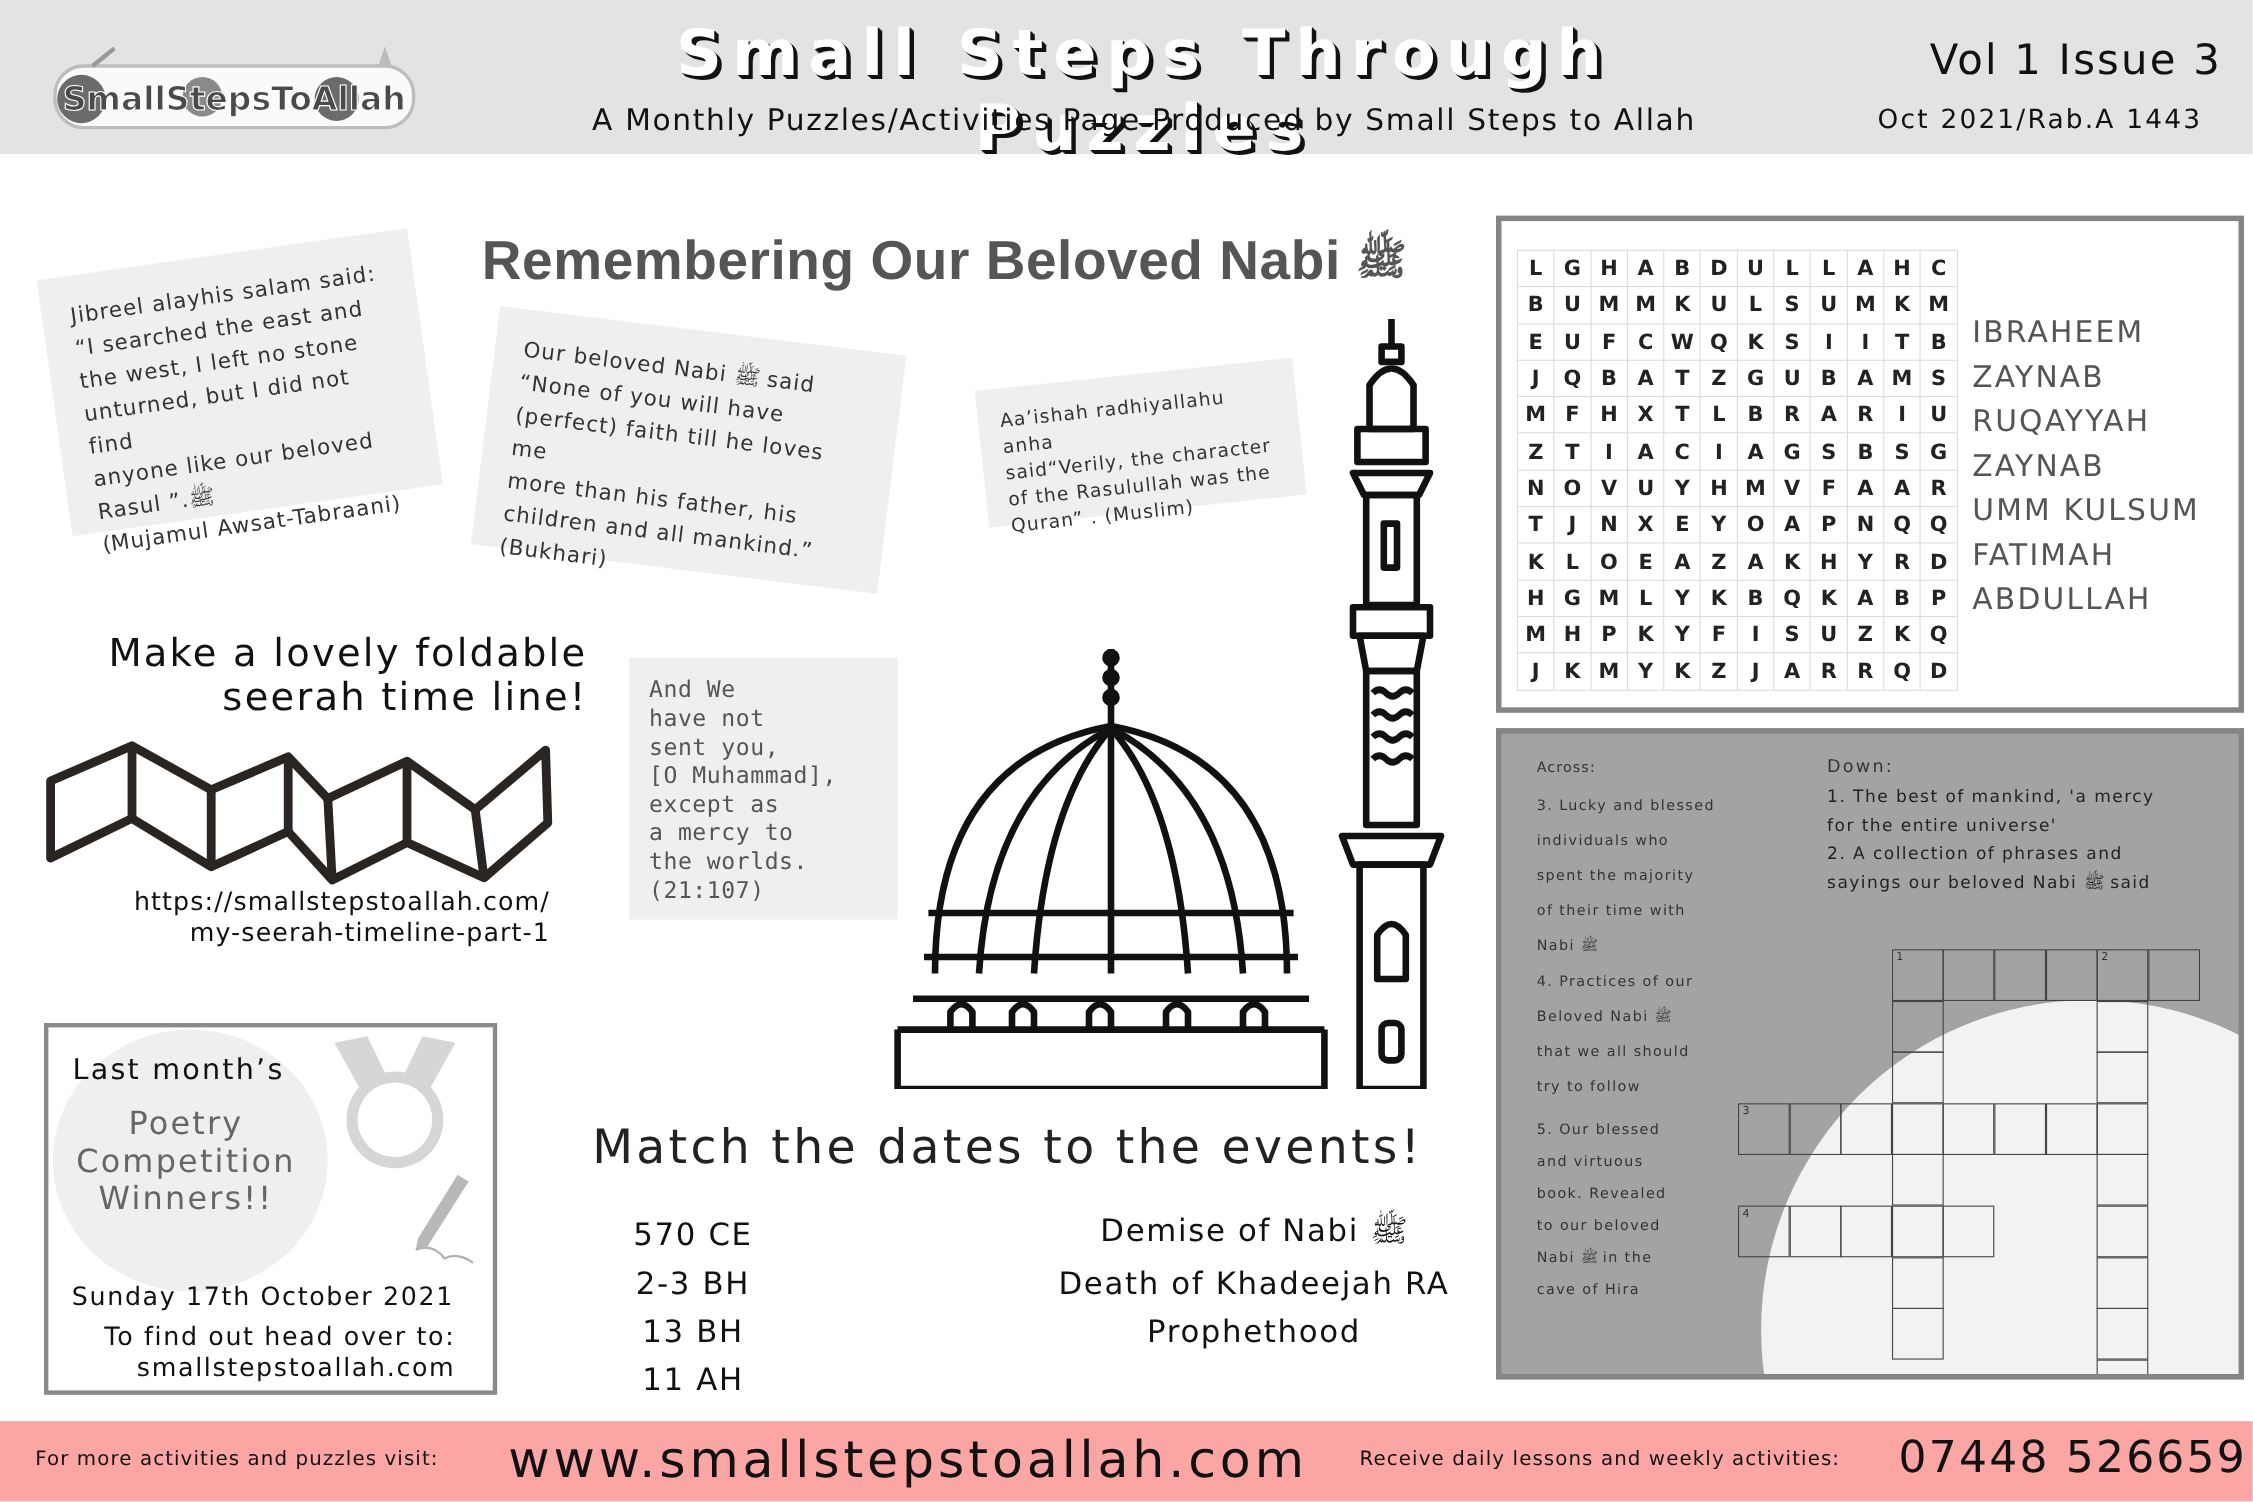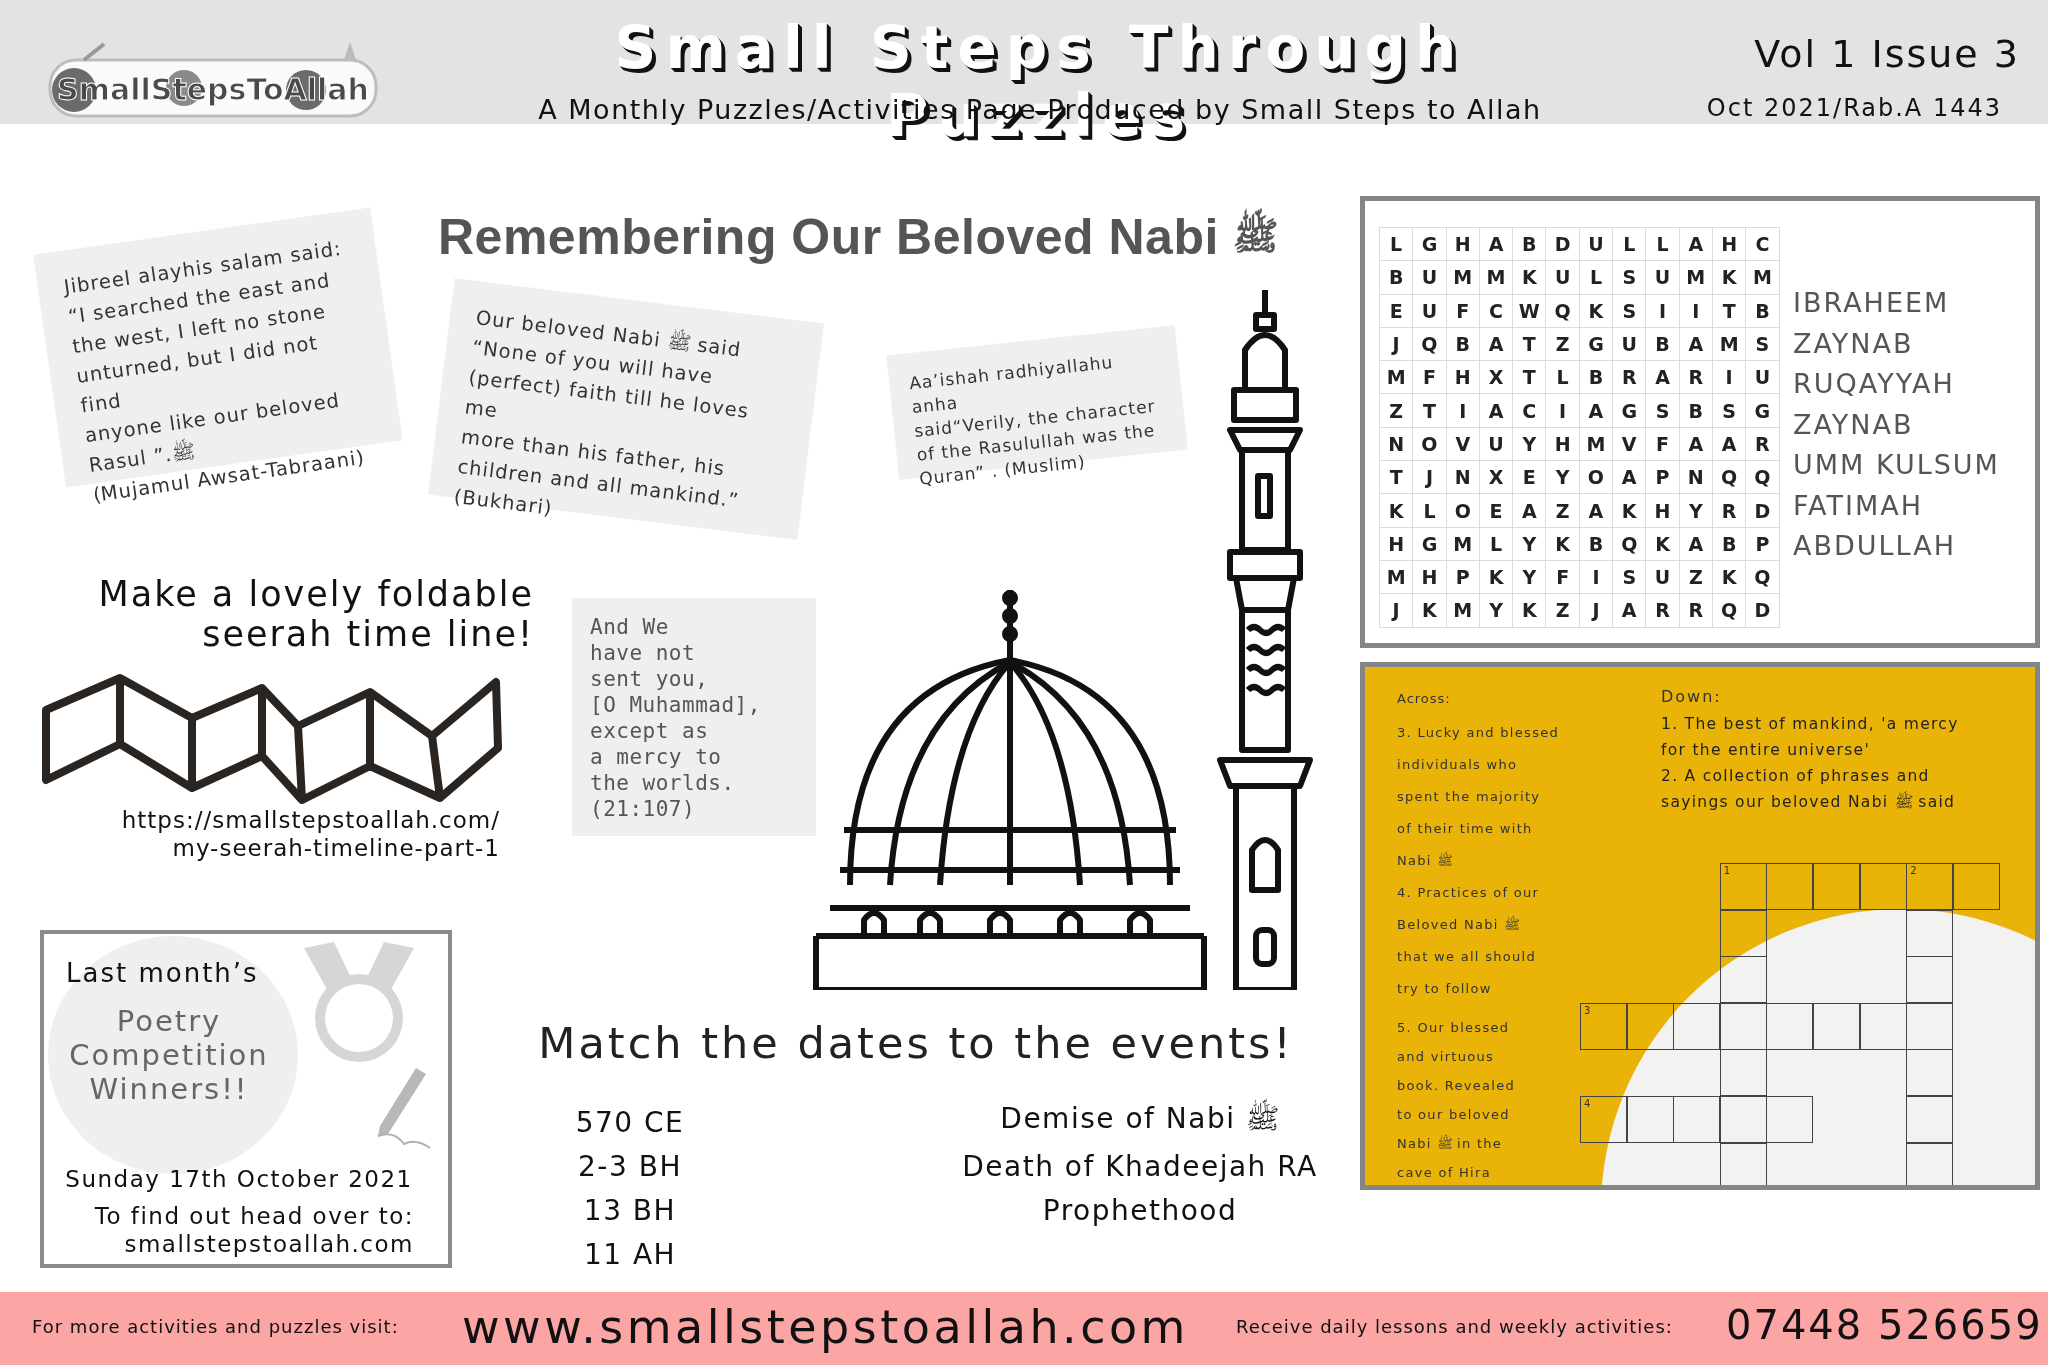--- a/index.html
+++ b/index.html
@@ -1,20 +1,20 @@
 <!DOCTYPE html>
 <html><head>
 <meta charset="utf-8">
 <style>
   * { box-sizing: border-box; margin: 0; padding: 0; }
   html, body { width: 2048px; height: 1365px; overflow: hidden; background: #ffffff; }
   body { position: relative; font-family: "DejaVu Sans", sans-serif; color: #1a1a1a; }
 
   
-  .header { position: absolute; left: 0; top: 0; width: 2048px; height: 124px; background: #e3e3e3; text-decoration: underline; }
+  .header { position: absolute; left: 0; top: 0; width: 2048px; height: 140px; background: #e3e3e3; text-decoration: underline; }
   .logo { position: absolute; left: 44px; top: 38px; width: 338px; height: 84px; }
   .title { position: absolute; left: 480px; top: 14px; width: 1120px; text-align: center;
     font-family: "DejaVu Sans", sans-serif; font-weight: bold; font-size: 58px; letter-spacing: 9px;
     color: #ffffff; text-shadow: 4px 4px 0 #111, 3px 3px 0 #111, 2px 2px 0 #111, 1px 1px 0 #111; }
   .subtitle { position: absolute; left: 480px; top: 94px; width: 1120px; text-align: center;
     font-size: 27px; letter-spacing: 1.5px; color: #111; }
   .vol { position: absolute; left: 1700px; top: 32px; width: 320px; text-align: right;
     font-size: 38px; letter-spacing: 2px; color: #111; }
   .date { position: absolute; left: 1680px; top: 94px; width: 322px; text-align: right;
     font-size: 24px; letter-spacing: 2px; color: #111; }
@@ -66,21 +66,21 @@
 
   
   .ws-panel { position: absolute; left: 1360px; top: 196px; width: 680px; height: 452px; border: 5px solid #858585; background: #fff; }
   .ws-grid { position: absolute; left: 14px; top: 26px; border-collapse: collapse; }
   .ws-grid td { width: 33.3px; height: 33.3px; border: 1px solid #dcdcdc; text-align: center; vertical-align: middle;
     font-size: 19px; font-weight: bold; color: #222; font-family: "DejaVu Sans", sans-serif; }
   .ws-words { position: absolute; left: 428px; top: 82px; }
   .ws-word { font-size: 27px; line-height: 40.5px; letter-spacing: 2px; color: #555; }
 
   
-  .cw-panel { position: absolute; left: 1360px; top: 662px; width: 680px; height: 528px; border: 5px solid #858585; background: #eab308; overflow: hidden; }
+  .cw-panel { position: absolute; left: 1360px; top: 662px; width: 680px; height: 592px; border: 5px solid #858585; background: #a3a3a3; overflow: hidden; }
   .cw-circle { position: absolute; left: 236px; top: 242px; width: 600px; height: 600px; border-radius: 50%; background: #f2f2f0; }
   .cw-across-title { position: absolute; left: 32px; top: 24px; font-size: 13px; letter-spacing: 1px; color: #333; }
   .cw-across { position: absolute; left: 32px; top: 50px; width: 180px; }
   .cw-clue-line { font-size: 13px; letter-spacing: 1.3px; line-height: 32px; color: #333; white-space: nowrap; }
   .cw-clue-line.tight { line-height: 29px; }
   .cw-down-title { position: absolute; left: 296px; top: 20px; font-size: 16px; letter-spacing: 2px; color: #333; }
   .cw-down { position: absolute; left: 296px; top: 44px; width: 360px; }
   .cw-down-line { font-size: 15.5px; letter-spacing: 1.3px; line-height: 26px; color: #222; }
   .cw-cell { position: absolute; width: 47px; height: 47px; border: 1.5px solid #444; background: transparent; }
   .cw-num { position: absolute; left: 3px; top: 1px; font-size: 10px; color: #333; }

